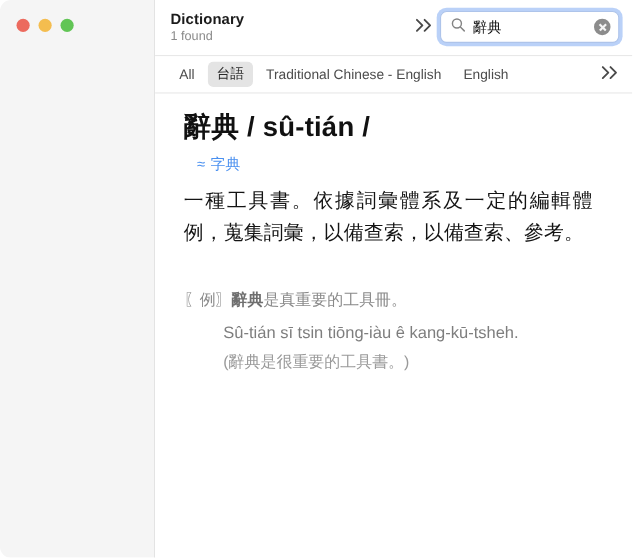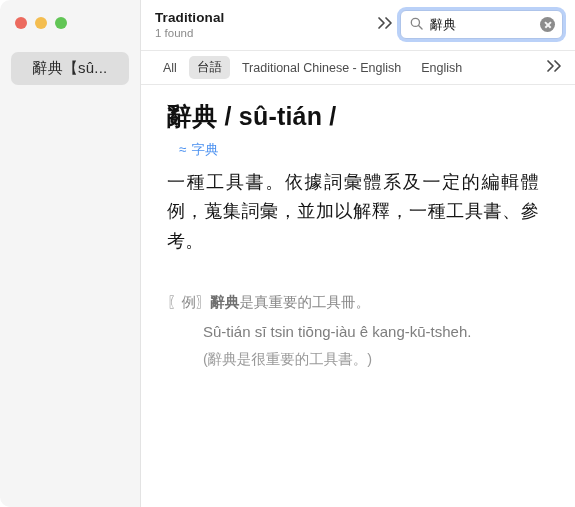--- a/index.html
+++ b/index.html
@@ -301,34 +301,29 @@
 <div id="window">
 
   <div id="sidebar">
 
     <div id="traffic-lights">
       <span class="tl tl-close"></span>
       <span class="tl tl-min"></span>
       <span class="tl tl-max"></span>
     </div>
 
-    <div id="result-list">
-      <div class="result-item selected">
-        <span>辭典【sû...</span>
-      </div>
-    </div>
 
   </div>
 
   <div id="main">
 
     <div id="titlebar">
 
       <div id="title-block">
-        <span id="app-title">Traditional</span>
+        <span id="app-title">Dictionary</span>
         <span id="result-count">1 found</span>
       </div>
 
       <span id="titlebar-overflow" class="chev">
         <svg width="17" height="14" viewBox="0 0 17 14" fill="none" xmlns="http://www.w3.org/2000/svg">
           <path d="M2 2 L7 7 L2 12" stroke="#4a4a4a" stroke-width="1.7" stroke-linecap="round" stroke-linejoin="round"></path>
           <path d="M9 2 L14 7 L9 12" stroke="#4a4a4a" stroke-width="1.7" stroke-linecap="round" stroke-linejoin="round"></path>
         </svg>
       </span>
 
@@ -361,21 +356,21 @@
     </div>
 
     <div id="content">
 
       <div id="headword">辭典 / sû-tián /</div>
 
       <div id="synonym-line">
         <span id="synonym-approx">≈</span><span>字典</span>
       </div>
 
-      <div id="definition">一種工具書。依據詞彙體系及一定的編輯體例，蒐集詞彙，並加以解釋，一種工具書、參考。</div>
+      <div id="definition">一種工具書。依據詞彙體系及一定的編輯體例，蒐集詞彙，以備查索，以備查索、參考。</div>
 
       <div id="example-block">
         <div id="example-line1"><span id="example-label">〖例〗</span><span id="example-headword">辭典</span><span id="example-rest">是真重要的工具冊。</span></div>
         <div id="example-romanization">Sû-tián sī tsin tiōng-iàu ê kang-kū-tsheh.</div>
         <div id="example-translation">(辭典是很重要的工具書。)</div>
       </div>
 
     </div>
 
   </div>

